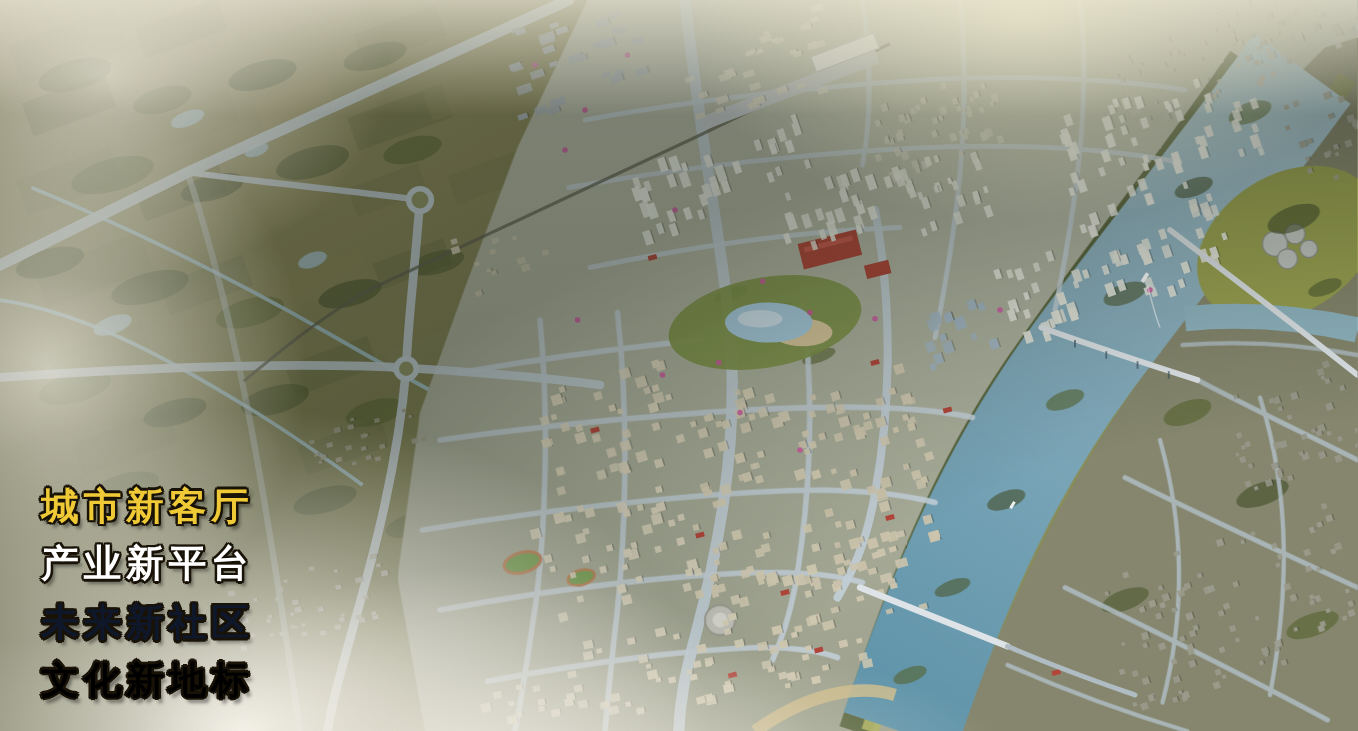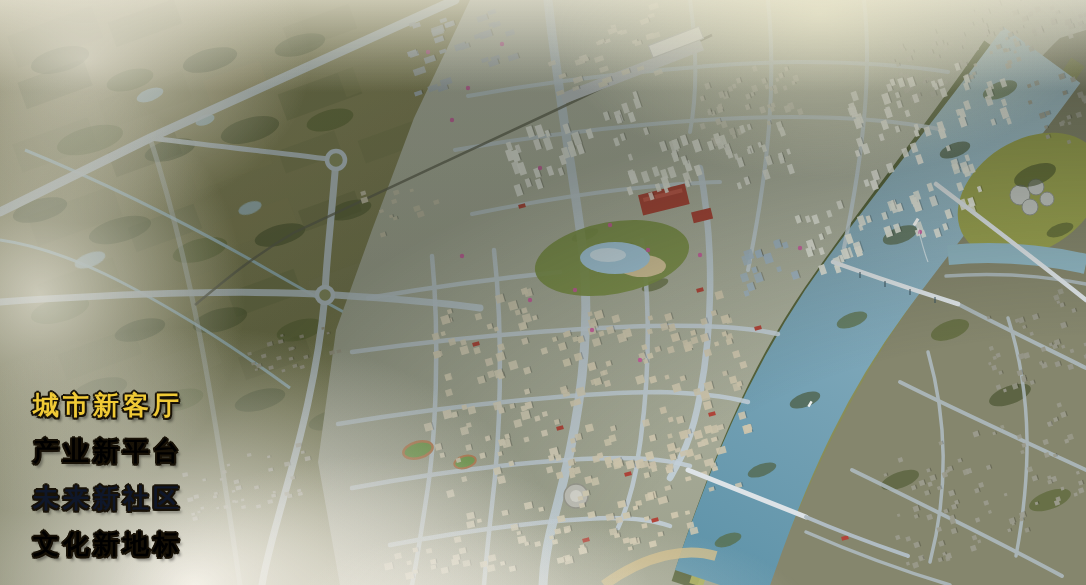--- a/index.html
+++ b/index.html
@@ -18,21 +18,21 @@
   .mist-bl   { left: -220px; top: 300px; width: 830px; height: 570px;
                background: radial-gradient(ellipse at center, rgba(249,246,238,.96), rgba(249,246,238,0) 64%); }
   .mist-bl2  { left: 60px; top: 430px; width: 640px; height: 390px;
                background: radial-gradient(ellipse at center, rgba(246,242,232,.72), rgba(246,242,232,0) 62%); }
   .mist-b    { left: 240px; top: 500px; width: 620px; height: 230px;
                background: radial-gradient(ellipse at center, rgba(246,242,232,.42), rgba(246,242,232,0) 60%); }
   .slogan { position: absolute; left: 33px; top: 382px; }
   .slogan-line {
     height: 46.5px; display: flex; align-items: center;
     font-family: "Liberation Serif", "DejaVu Serif", serif;
-    font-weight: 700; font-size: 26px; letter-spacing: 4px;
+    font-weight: 700; font-size: 30px; letter-spacing: 4px;
     color: #F0CA36;
     text-shadow:
       -2px 0 0 #181207, 2px 0 0 #181207, 0 -2px 0 #181207, 0 2px 0 #181207,
       -1.5px -1.5px 0 #181207, 1.5px -1.5px 0 #181207,
       -1.5px 1.5px 0 #181207, 1.5px 1.5px 0 #181207,
       3px 4px 3px rgba(0,0,0,.45);
     white-space: nowrap;
   }
 </style>
 </head>
@@ -1734,17 +1734,17 @@
   <div class="mist mist-top"></div>
   <div class="mist sun-glow"></div>
   <div class="mist mist-tl"></div>
   <div class="mist mist-left"></div>
   <div class="mist mist-bl"></div>
   <div class="mist mist-bl2"></div>
   <div class="mist mist-b"></div>
 
   <div class="slogan">
     <div class="slogan-line" style="color: rgb(240, 202, 54);">城市新客厅</div>
-    <div class="slogan-line" style="color: #000000;">产业新平台</div>
+    <div class="slogan-line" style="color: #ffffff;">产业新平台</div>
     <div class="slogan-line" style="color: #0f172a;">未来新社区</div>
     <div class="slogan-line" style="color: #000000;">文化新地标</div>
   </div>
 </div>
 
 </body></html>

